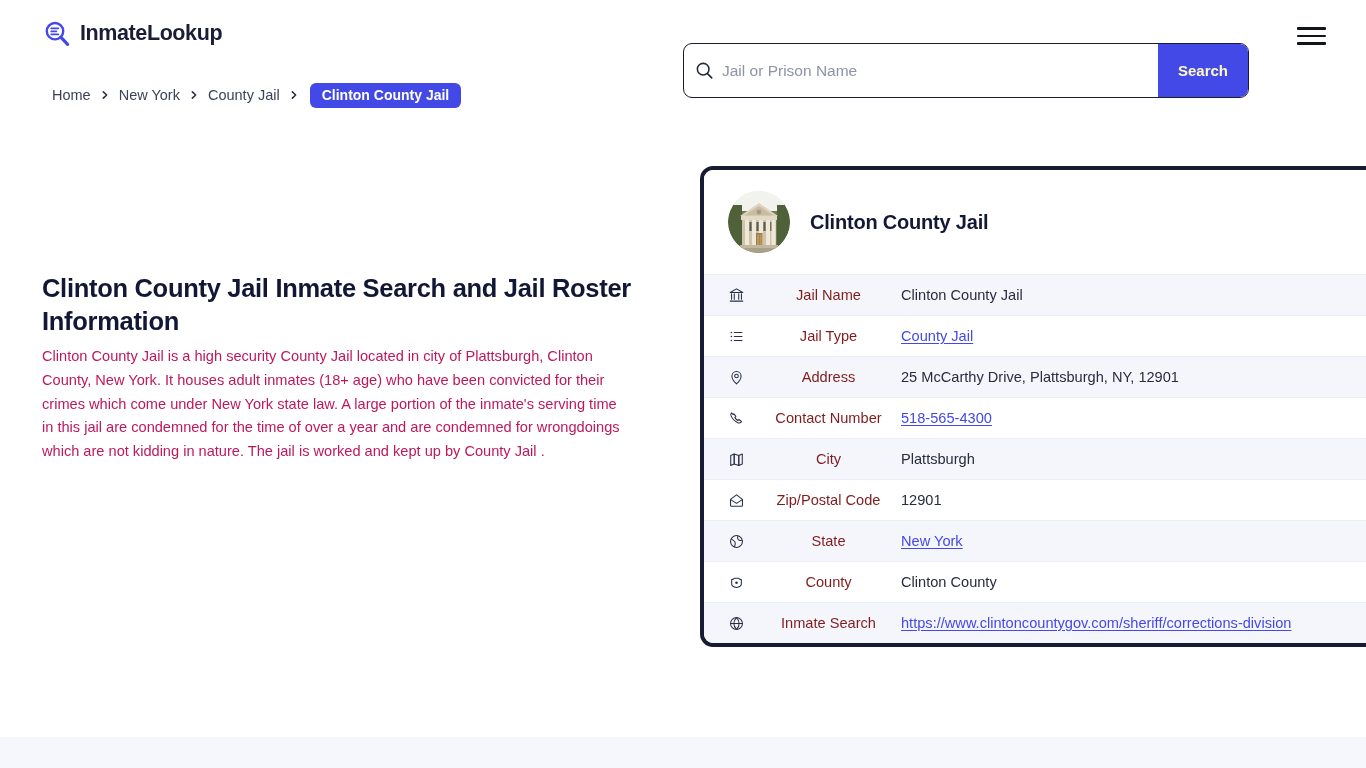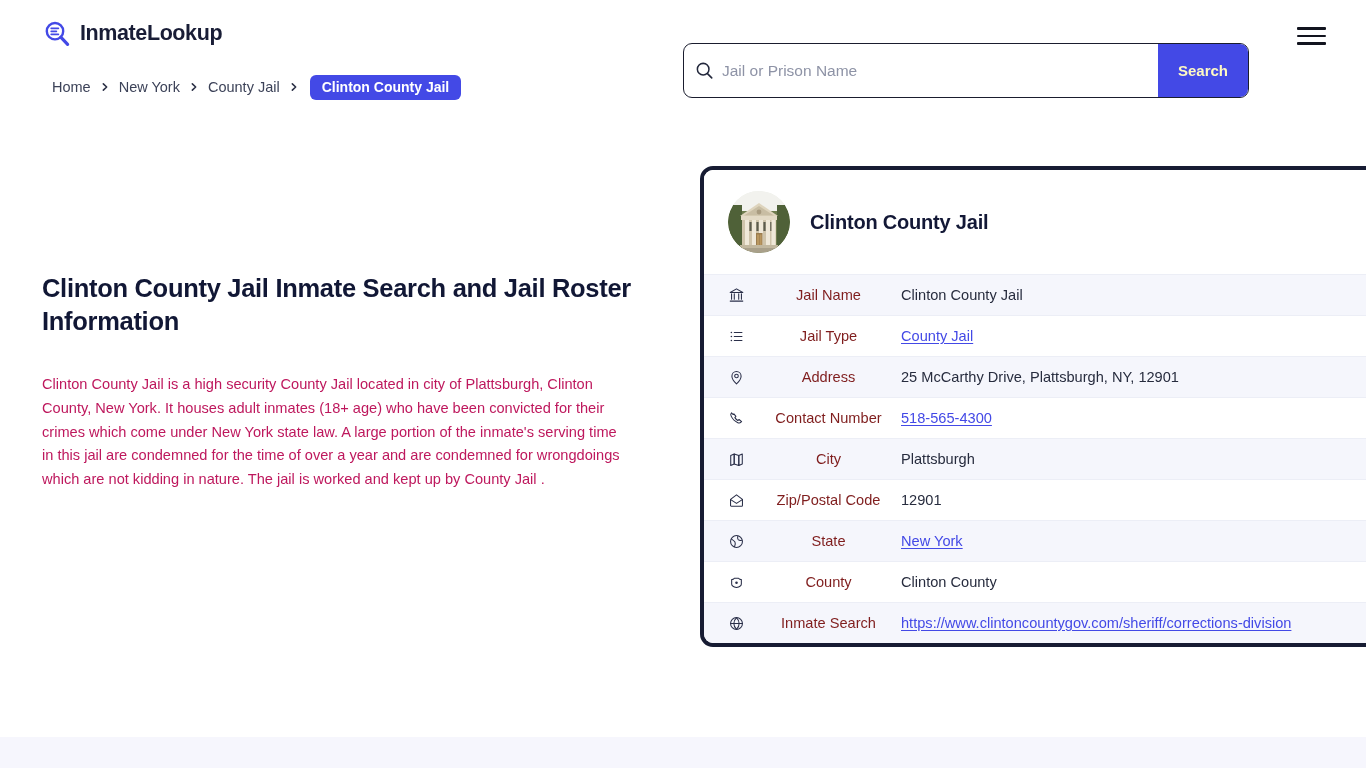--- a/index.html
+++ b/index.html
@@ -112,21 +112,21 @@
     height: 2.6px;
     width: 29px;
     background: #12141f;
     border-radius: 1px;
   }
 
   
   .breadcrumb {
     position: absolute;
     left: 52px;
-    top: 76px;
+    top: 84px;
     display: flex;
     align-items: center;
     height: 22px;
     gap: 0;
     font-size: 14.5px;
   }
   .crumb {
     color: #3c4258;
     text-decoration: none;
     cursor: pointer;
@@ -156,21 +156,21 @@
     left: 42px;
     top: 272px;
     width: 590px;
   }
   .page-title {
     font-size: 25.5px;
     font-weight: 700;
     line-height: 1.28;
     letter-spacing: -0.3px;
     color: #111735;
-    margin-bottom: 36px;
+    margin-bottom: 8px;
   }
   .body-para {
     font-size: 14.6px;
     line-height: 1.62;
     color: #be185d;
     margin-bottom: 22px;
   }
 
   
   .info-card {

